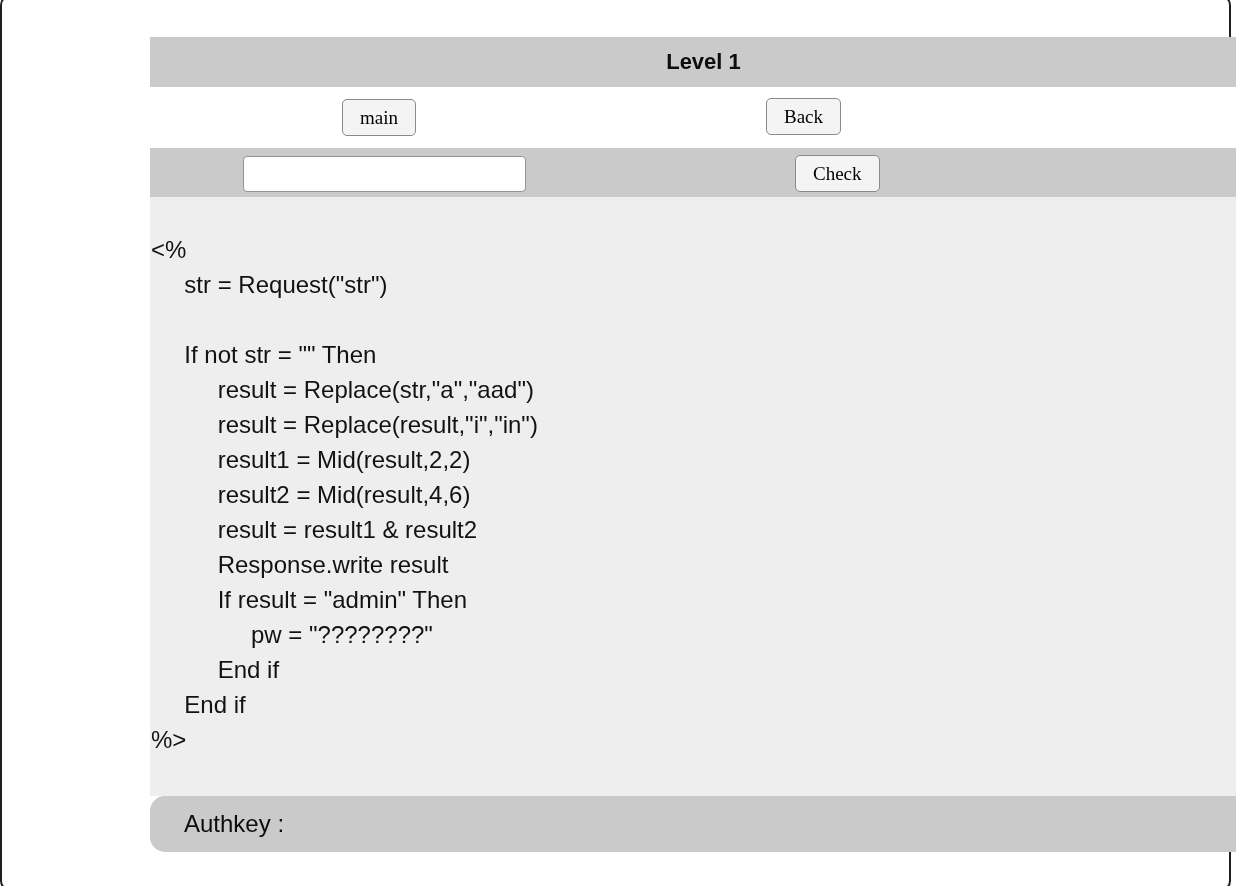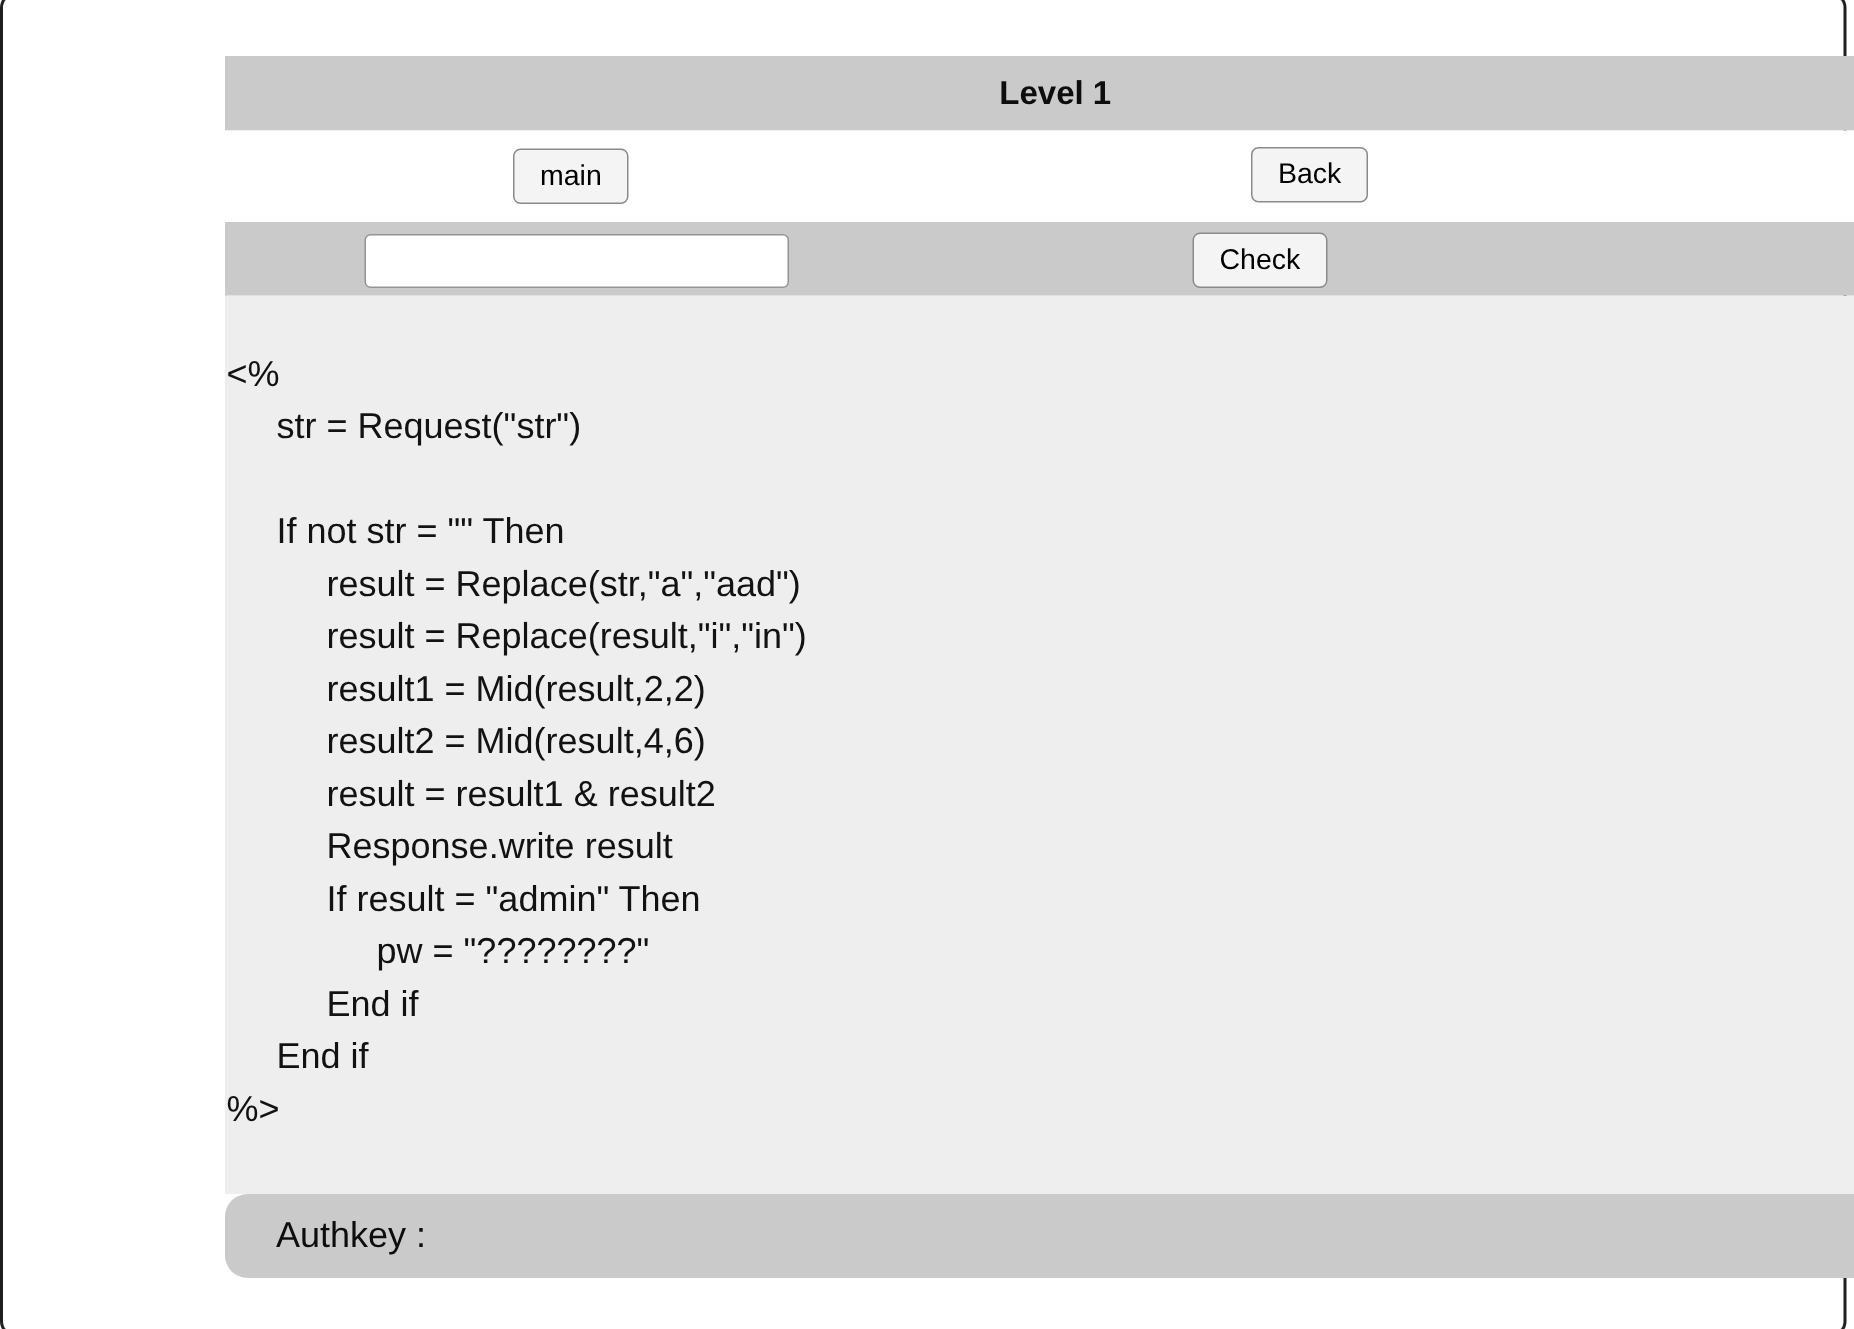--- a/index.html
+++ b/index.html
@@ -44,31 +44,31 @@
   }
   .formrow {
     position: relative;
     height: 49px;
     background: #cacaca;
   }
   .btn {
     position: absolute;
     height: 37px;
     padding: 0 17px;
-    font-family: Liberation Sans, sans-serif;
+    font-family: Liberation Serif, serif;
     font-size: 19px;
     color: #000000;
     background: #f4f4f4;
     border: 1.5px solid #8a8a8a;
     border-radius: 5px;
     box-sizing: border-box;
     cursor: pointer;
   }
   .btn-main  { left: 192px; top: 12px; }
-  .btn-back  { left: 684px; top: 11px; }
+  .btn-back  { left: 616px; top: 11px; }
   .btn-check { left: 645px; top: 7px; }
   .answer {
     position: absolute;
     left: 93px;
     top: 8px;
     width: 283px;
     height: 36px;
     box-sizing: border-box;
     background: #ffffff;
     border: 1.5px solid #949494;

